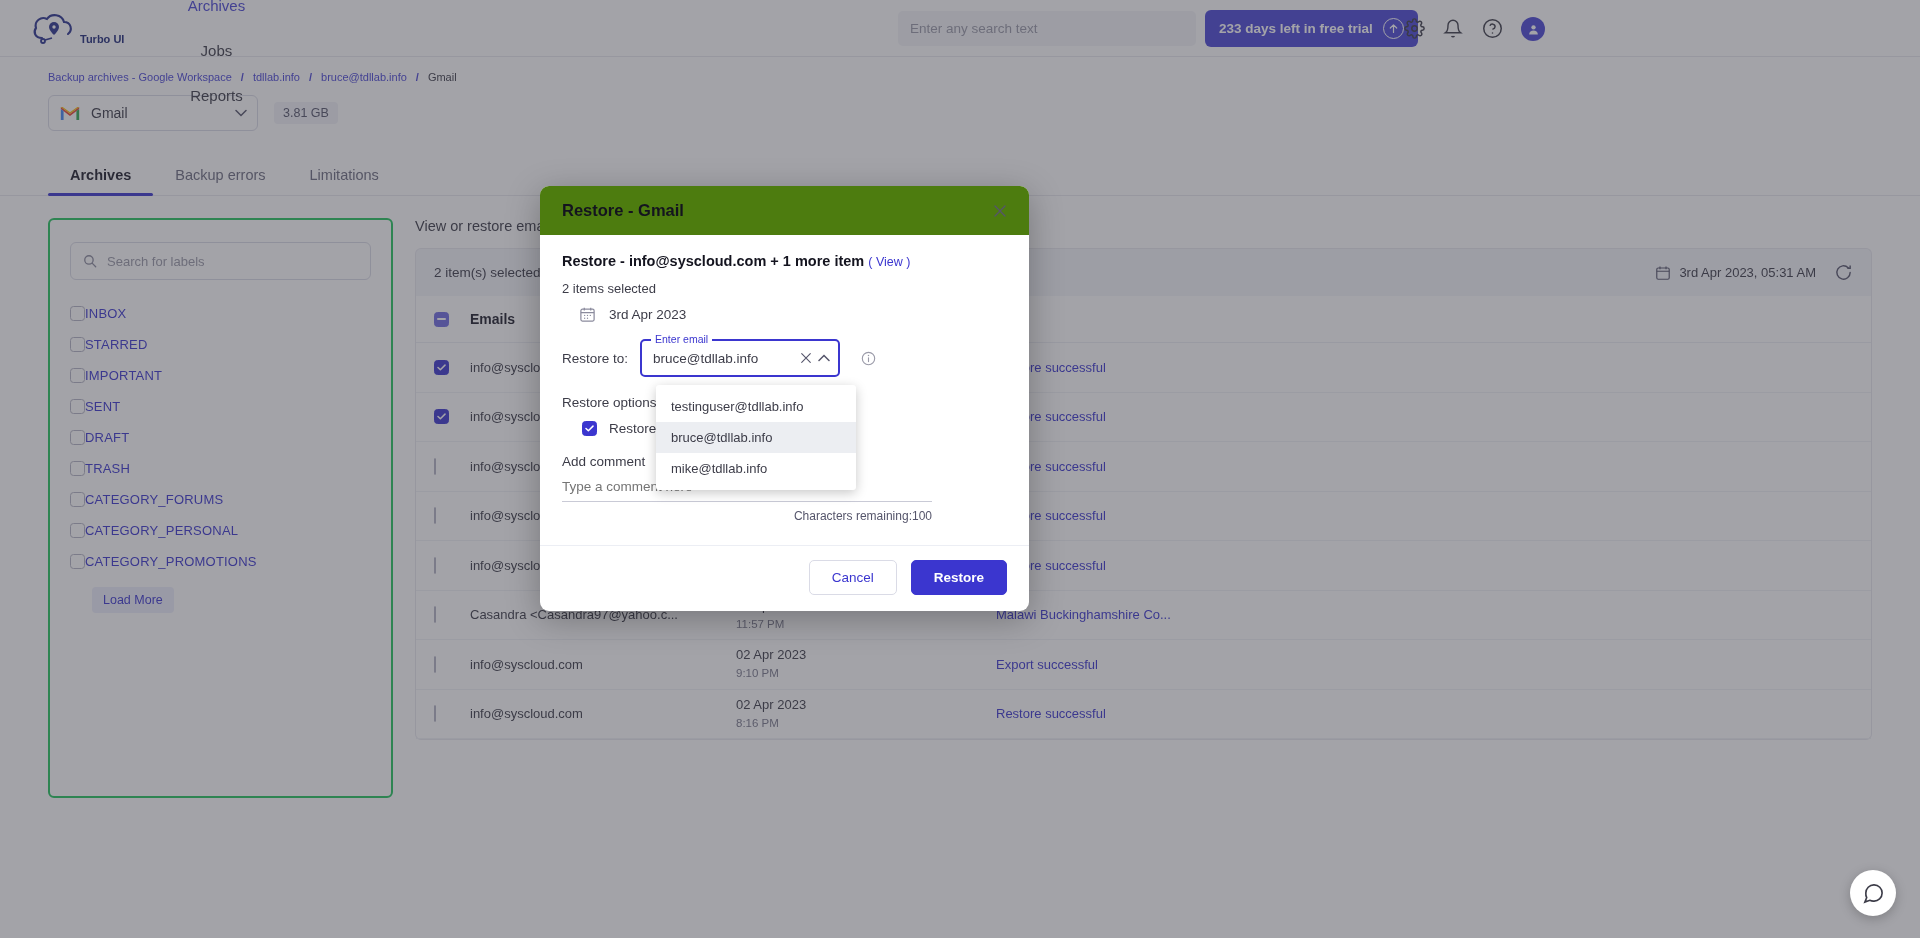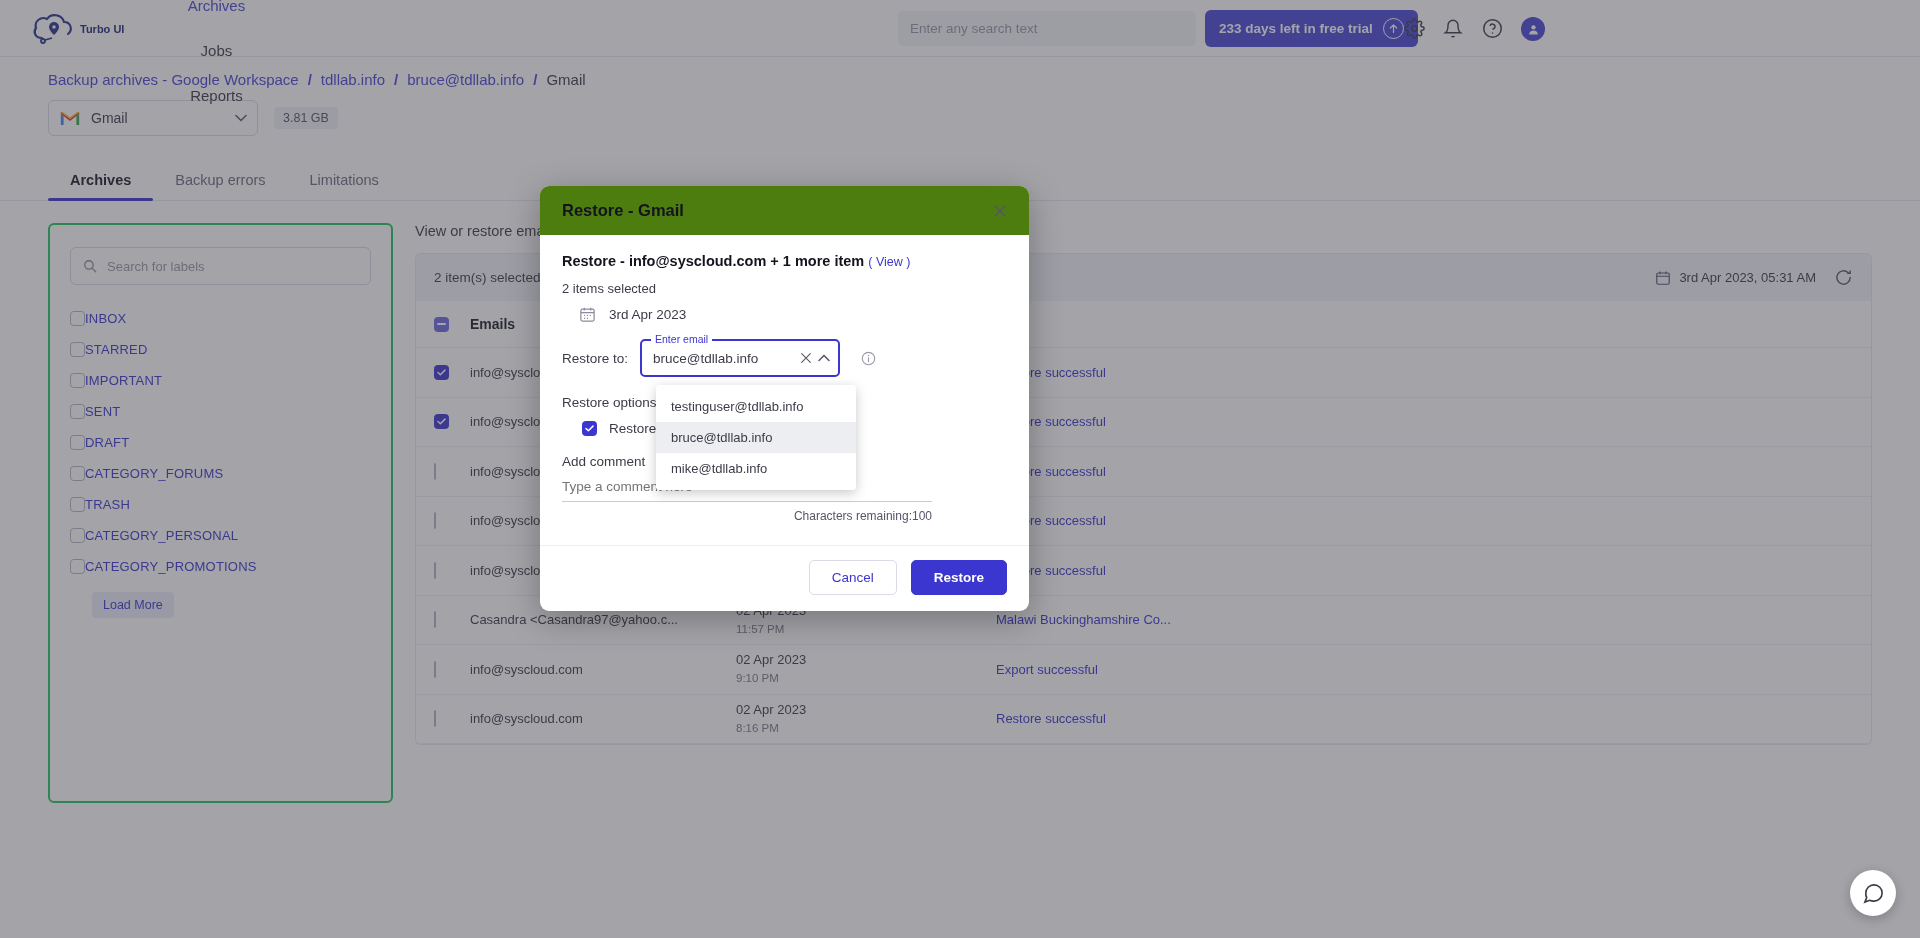--- a/index.html
+++ b/index.html
@@ -15,21 +15,21 @@
 
   
   #page-root { position:absolute; inset:0; }
 
   
   .topnav {
     height:57px; background:#ffffff; border-bottom:1px solid #e8e8ef;
     display:flex; align-items:center; padding:0 22px; gap:0;
     position:relative;
   }
-  .logo-wrap { display:flex; align-items:center; gap:4px; margin-left:10px; width:110px; }
+  .logo-wrap { display:flex; align-items:flex-end; gap:4px; margin-left:10px; width:110px; }
   .logo-mark { width:44px; height:34px; }
   .logo-text { font-size:11px; font-weight:bold; color:#1f2a7a; letter-spacing:0; margin-top:2px;}
   .navlinks { display:flex; align-items:center; gap:28px; margin-left:34px;flex-direction:column; }
   .navlink { font-size:15px; color:#3c3c48; cursor:pointer; }
   .navlink.active { color:#4b47d6; }
   .searchbox {
     position:absolute; left:898px; top:11px; width:298px; height:35px;
     background:#f3f4f8; border-radius:5px; display:flex; align-items:center;
     padding:0 12px; color:#9a9aa8; font-size:13.5px;
   }
@@ -45,21 +45,21 @@
   }
   .icon-btn { position:absolute; top:18px; width:22px; height:22px; cursor:pointer; color:#3c3c48; }
   .avatar {
     position:absolute; left:1521px; top:17px; width:24px;height:24px;border-radius:50%;
     background:#4b47d6; display:flex;align-items:center;justify-content:center; cursor:pointer;
   }
 
   
   .breadcrumb {
     display:flex; align-items:center; gap:9px; padding:14px 0 0 48px;
-    font-size:15px; color:#4b47d6;
+    font-size:11px; color:#4b47d6;
   }
   .crumb { cursor:pointer; }
   .crumb.last { color:#3c3c48; cursor:default; }
   .crumb-sep { color:#4b47d6; font-weight:bold; }
 
   
   .service-row { display:flex; align-items:center; gap:16px; padding:12px 0 0 48px; }
   .service-select {
     width:210px; height:36px; border:1px solid #dadbe6; border-radius:6px;
     display:flex; align-items:center; padding:0 10px; gap:10px; background:#fff; cursor:pointer;
@@ -331,25 +331,25 @@
         <div class="label-row">
           <span class="cb"></span>
           <span class="label-name">SENT</span>
         </div>
         <div class="label-row">
           <span class="cb"></span>
           <span class="label-name">DRAFT</span>
         </div>
         <div class="label-row">
           <span class="cb"></span>
+          <span class="label-name">TRASH</span>
+        </div>
+        <div class="label-row">
+          <span class="cb"></span>
           <span class="label-name">CATEGORY_FORUMS</span>
-        </div>
-        <div class="label-row">
-          <span class="cb"></span>
-          <span class="label-name">TRASH</span>
         </div>
         <div class="label-row">
           <span class="cb"></span>
           <span class="label-name">CATEGORY_PERSONAL</span>
         </div>
         <div class="label-row">
           <span class="cb"></span>
           <span class="label-name">CATEGORY_PROMOTIONS</span>
         </div>
       </div>

